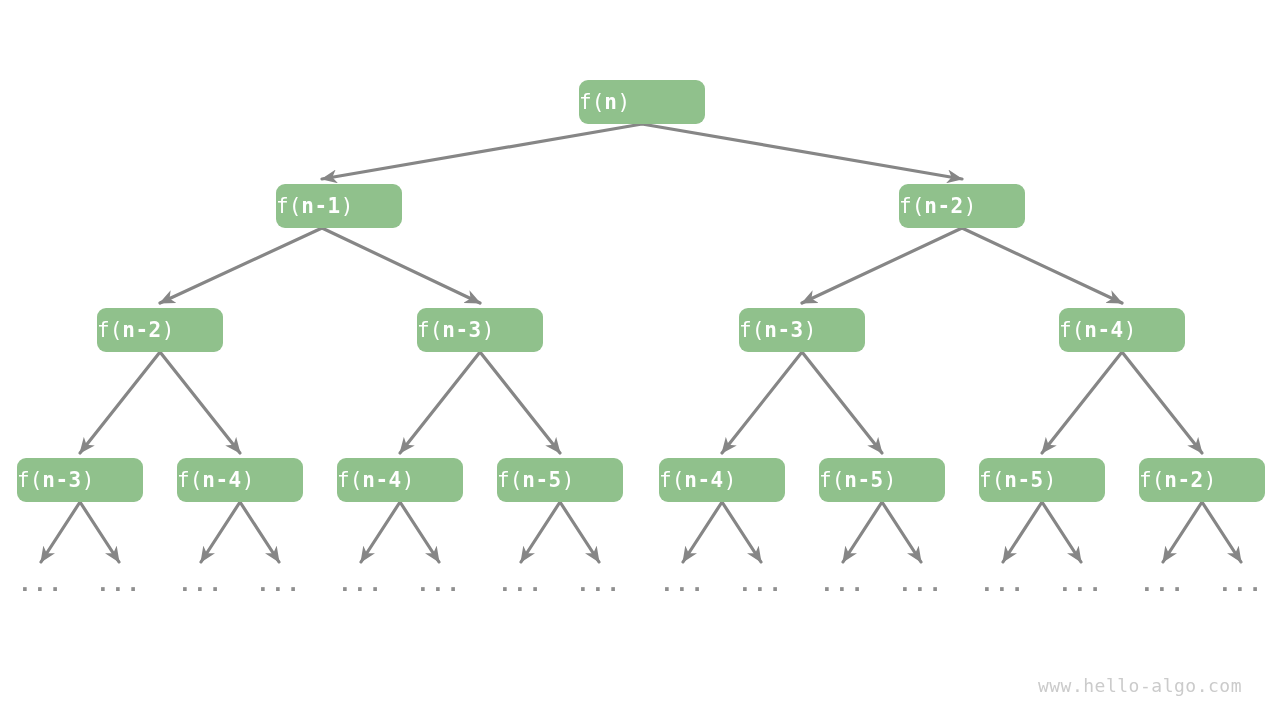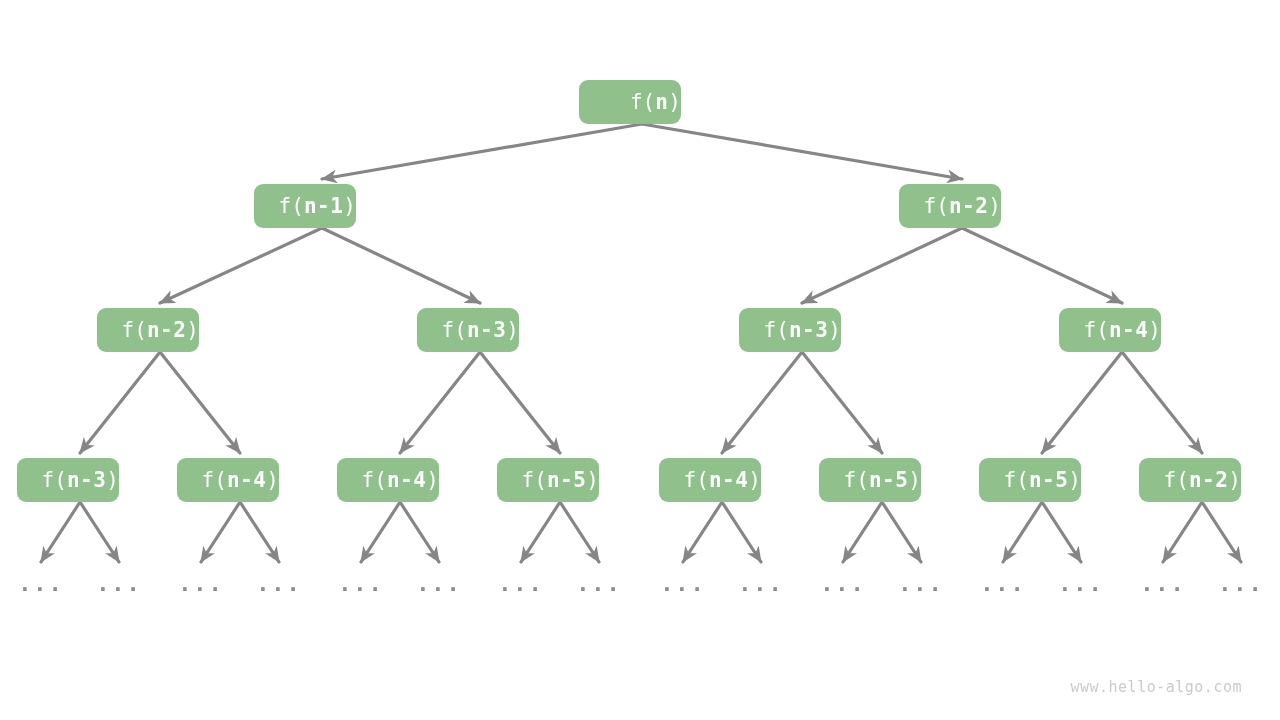--- a/index.html
+++ b/index.html
@@ -17,47 +17,47 @@
     position: absolute; left: 0; top: 0;
     width: 1280px; height: 720px;
   }
   #edge-layer line {
     stroke: var(--arrow, #868686);
     stroke-width: 3.2;
     stroke-linecap: round;
   }
   .node {
     position: absolute;
-    width: 102px; height: 44px;
+    width: 126px; height: 44px;
     background: var(--green, #90C18C);
     border-radius: 9px;
     color: var(--node-text, #ffffff);
     font-size: 21px;
     line-height: 44px;
-    text-align: right;
+    text-align: left;
     white-space: nowrap;
     user-select: none;
   }
   .node .core { font-weight: bold; letter-spacing: 0.5px; }
   .dots {
     position: absolute;
     width: 60px;
     text-align: center;
     color: var(--dots, #8F8F8F);
     font-size: 22px;
     font-weight: bold;
     letter-spacing: 2px;
     line-height: 20px;
     user-select: none;
   }
   .watermark {
     position: absolute;
     right: 38px; bottom: 24px;
     color: var(--watermark, #CBCBCB);
-    font-size: 15px;
+    font-size: 18px;
     letter-spacing: 0.5px;
   }
 </style>
 </head>
 <body>
 
 <div id="canvas">
   <svg id="edge-layer" viewBox="0 0 1280 720" xmlns="http://www.w3.org/2000/svg">
     <defs>
       <marker id="ah" markerUnits="userSpaceOnUse" markerWidth="16" markerHeight="14" refX="15" refY="7" orient="auto">
@@ -90,21 +90,21 @@
       <line x1="722" y1="502" x2="761" y2="562" marker-end="url(#ah)"></line>
       <line x1="882" y1="502" x2="843" y2="562" marker-end="url(#ah)"></line>
       <line x1="882" y1="502" x2="921" y2="562" marker-end="url(#ah)"></line>
       <line x1="1042" y1="502" x2="1003" y2="562" marker-end="url(#ah)"></line>
       <line x1="1042" y1="502" x2="1081" y2="562" marker-end="url(#ah)"></line>
       <line x1="1202" y1="502" x2="1163" y2="562" marker-end="url(#ah)"></line>
       <line x1="1202" y1="502" x2="1241" y2="562" marker-end="url(#ah)"></line>
     </svg>
   <div id="node-layer">
       <div class="node" style="left: 579px; top: 80px;"><span>f(</span><span class="core">n</span><span>)</span></div>
-      <div class="node" style="left: 254px; top: 184px; border-radius: 9px;"><span>f(</span><span class="core">n-1</span><span>)</span></div>
+      <div class="node" style="left: 276px; top: 184px; border-radius: 9px;"><span>f(</span><span class="core">n-1</span><span>)</span></div>
       <div class="node" style="left: 899px; top: 184px;"><span>f(</span><span class="core">n-2</span><span>)</span></div>
       <div class="node" style="left: 97px; top: 308px;"><span>f(</span><span class="core">n-2</span><span>)</span></div>
       <div class="node" style="left: 417px; top: 308px;"><span>f(</span><span class="core">n-3</span><span>)</span></div>
       <div class="node" style="left: 739px; top: 308px;"><span>f(</span><span class="core">n-3</span><span>)</span></div>
       <div class="node" style="left: 1059px; top: 308px;"><span>f(</span><span class="core">n-4</span><span>)</span></div>
       <div class="node" style="left: 17px; top: 458px;"><span>f(</span><span class="core">n-3</span><span>)</span></div>
       <div class="node" style="left: 177px; top: 458px;"><span>f(</span><span class="core">n-4</span><span>)</span></div>
       <div class="node" style="left: 337px; top: 458px;"><span>f(</span><span class="core">n-4</span><span>)</span></div>
       <div class="node" style="left: 497px; top: 458px;"><span>f(</span><span class="core">n-5</span><span>)</span></div>
       <div class="node" style="left: 659px; top: 458px;"><span>f(</span><span class="core">n-4</span><span>)</span></div>

